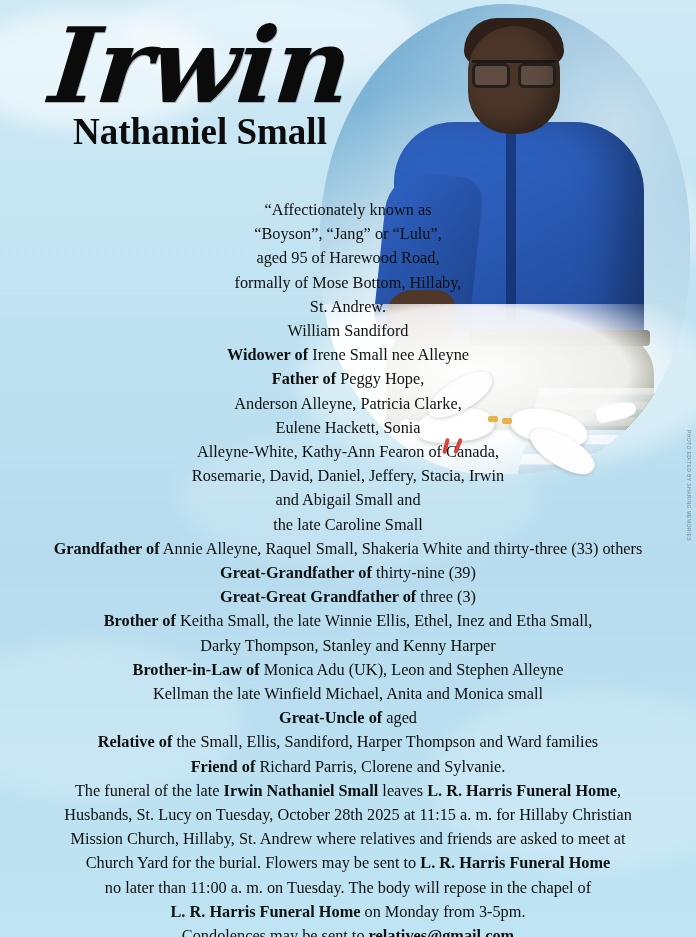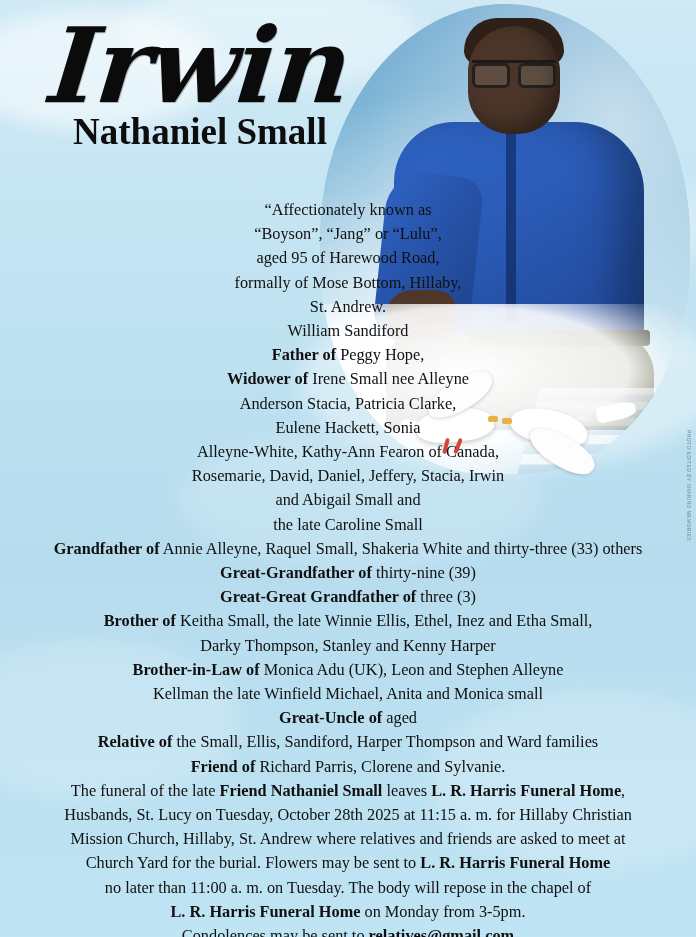--- a/index.html
+++ b/index.html
@@ -315,43 +315,43 @@
 
   <div class="content">
     <p class="intro narrow">“Affectionately known as</p>
     <p class="intro narrow">“Boyson”, “Jang” or “Lulu”,</p>
     <p class="intro narrow">aged 95 of Harewood Road,</p>
     <p class="intro narrow">formally of Mose Bottom, Hillaby,</p>
     <p class="intro narrow">St. Andrew.</p>
 
     <div id="relations">
         <p>William Sandiford</p>
+        <p><span class="b">Widower of</span><span> Irene Small nee Alleyne</span></p>
         <p><span class="b">Father of</span><span> Peggy Hope,</span></p>
-        <p><span class="b">Widower of</span><span> Irene Small nee Alleyne</span></p>
-        <p><span>Anderson Stacia, Patricia Clarke,</span></p>
+        <p><span>Anderson Alleyne, Patricia Clarke,</span></p>
         <p><span>Eulene Hackett, Sonia</span></p>
         <p><span>Alleyne-White, Kathy-Ann Fearon of Canada,</span></p>
         <p><span>Rosemarie, David, Daniel, Jeffery, Stacia, Irwin</span></p>
         <p><span>and Abigail Small and</span></p>
         <p><span>the late Caroline Small</span></p>
         <p><span class="b">Grandfather of</span><span> Annie Alleyne, Raquel Small, Shakeria White and thirty-three (33) others</span></p>
         <p><span class="b">Great-Grandfather of</span><span> thirty-nine (39)</span></p>
         <p><span class="b">Great-Great Grandfather of</span><span> three (3)</span></p>
         <p><span class="b">Brother of</span><span> Keitha Small, the late Winnie Ellis, Ethel, Inez and Etha Small,</span></p>
         <p>Darky Thompson, Stanley and Kenny Harper</p>
         <p><span class="b">Brother-in-Law of</span><span> Monica Adu (UK), Leon and Stephen Alleyne</span></p>
         <p>Kellman the late Winfield Michael, Anita and Monica small</p>
         <p><span class="b">Great-Uncle of</span><span> aged</span></p>
         <p><span class="b">Relative of</span><span> the Small, Ellis, Sandiford, Harper Thompson and Ward families</span></p>
         <p><span class="b">Friend of</span><span> Richard Parris, Clorene and Sylvanie.</span></p>
       </div>
 
     <div class="para">
       <p>
-        <span>The funeral of the late </span><span class="b">Friend Nathaniel Small</span><span> leaves </span><span class="b">L. R. Harris Funeral Home</span><span>,</span>
+        <span>The funeral of the late </span><span class="b">Irwin Nathaniel Small</span><span> leaves </span><span class="b">L. R. Harris Funeral Home</span><span>,</span>
       </p>
       <p>Husbands, St. Lucy on Tuesday, October 28th 2025 at 11:15 a. m. for Hillaby Christian</p>
       <p>Mission Church, Hillaby, St. Andrew where relatives and friends are asked to meet at</p>
       <p>
         <span>Church Yard for the burial. Flowers may be sent to </span><span class="b">L. R. Harris Funeral Home</span>
       </p>
       <p>no later than 11:00 a. m. on Tuesday. The body will repose in the chapel of</p>
       <p>
         <span class="b">L. R. Harris Funeral Home</span><span> on Monday from 3-5pm.</span>
       </p>

